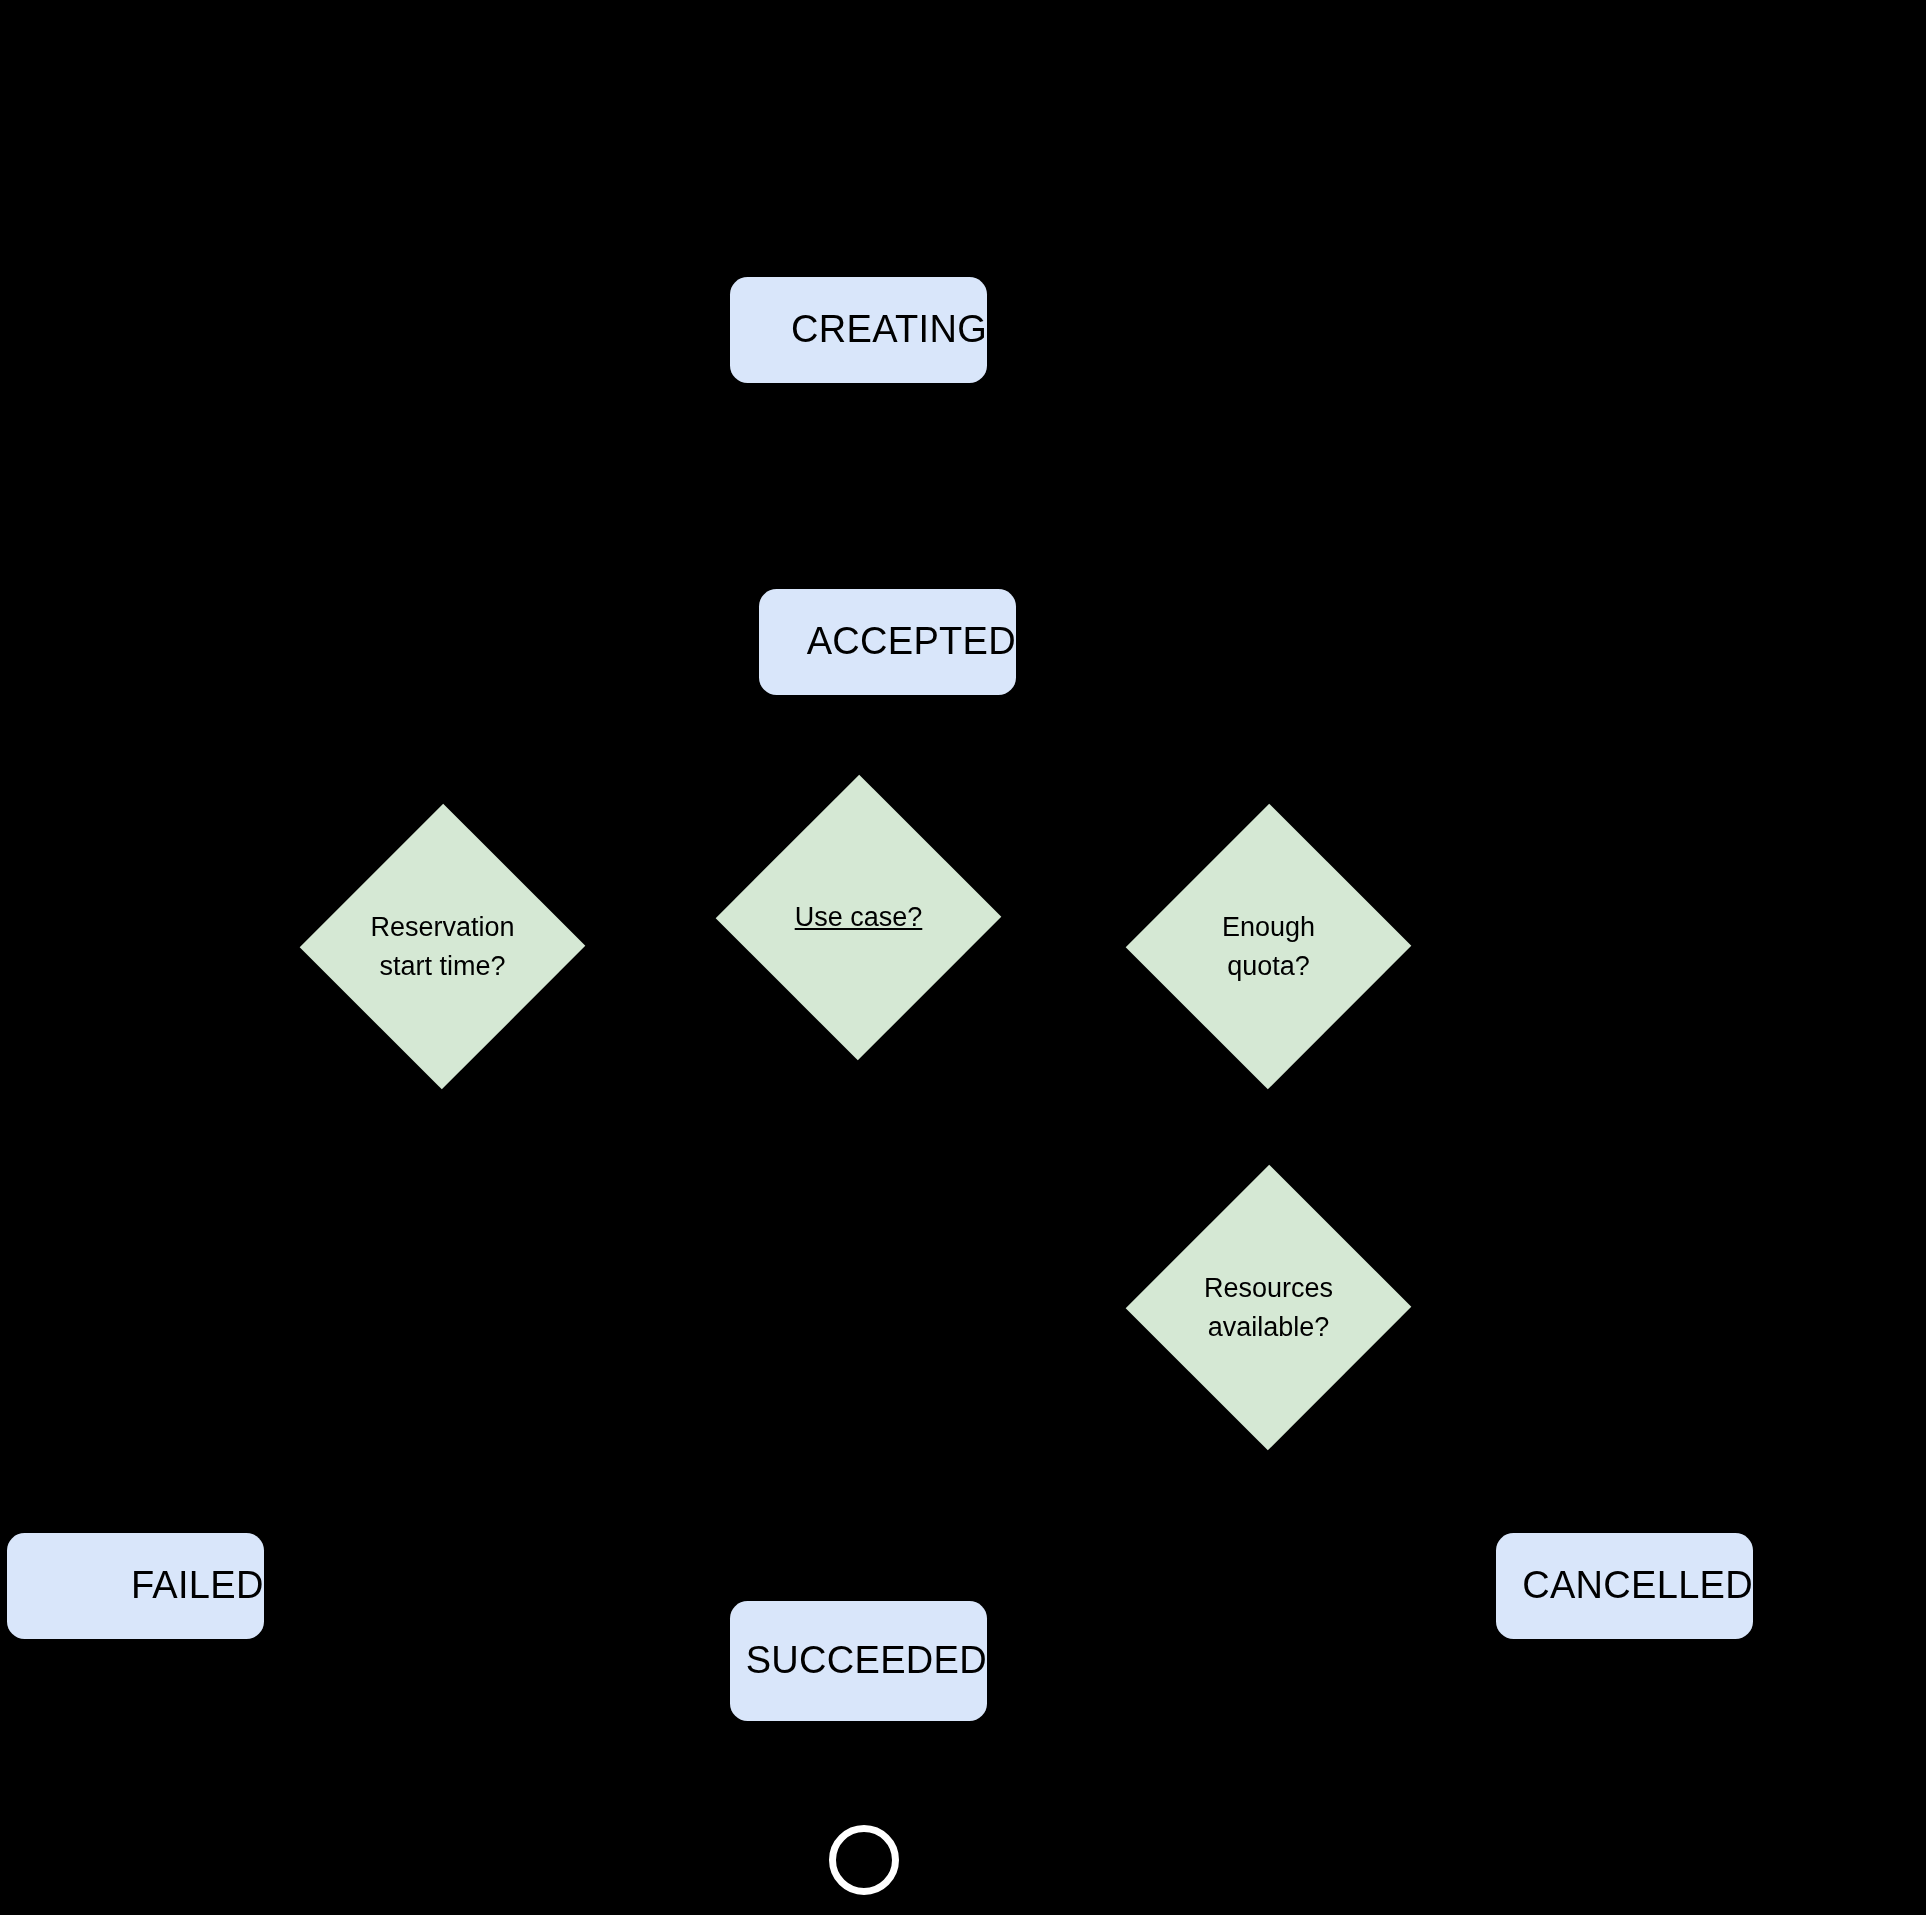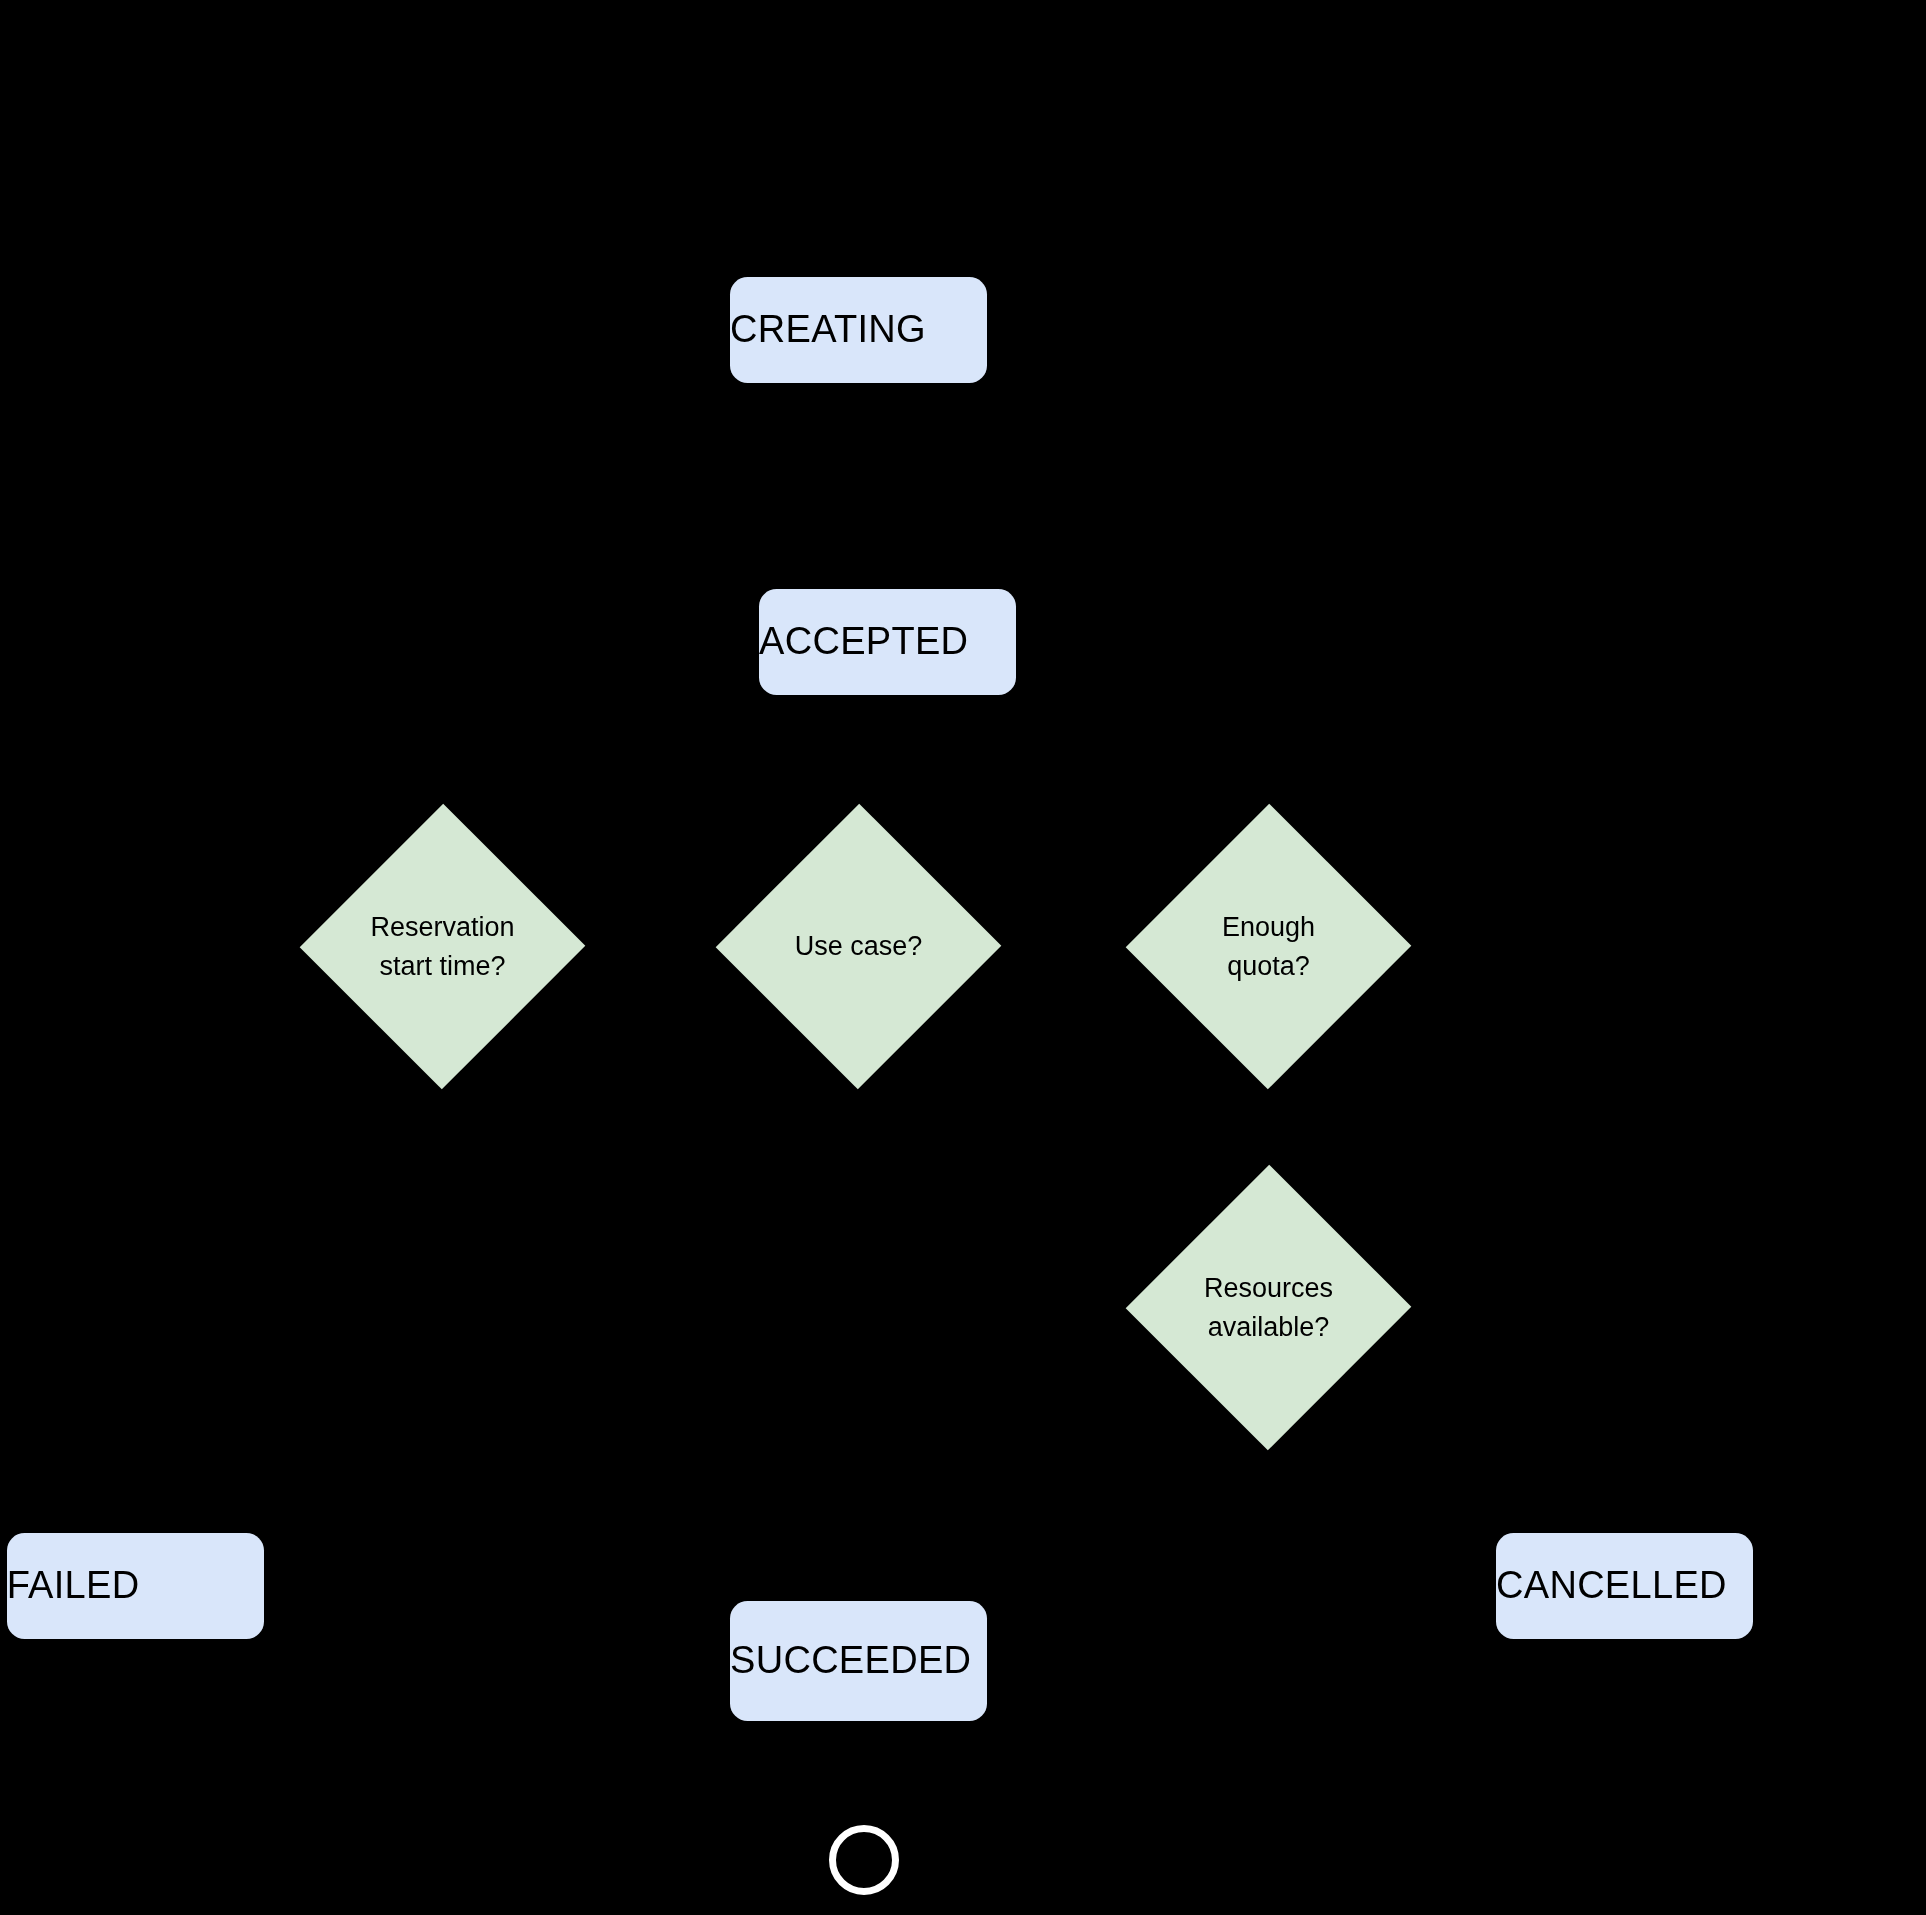--- a/index.html
+++ b/index.html
@@ -33,21 +33,21 @@
   }
 
   
   .state-box {
     position: absolute;
     box-sizing: border-box;
     background: #d9e6fa;
     border-radius: 17.6px;
     display: flex;
     align-items: center;
-    justify-content: flex-start;
+    justify-content: flex-end;
     color: #000000;
     font-size: 38px;
     font-weight: 400;
     letter-spacing: 0.3px;
     line-height: 1.1;
     text-align: center;
   }
 
   
   .decision {
@@ -111,21 +111,21 @@
   <div class="state-box" style="left:730px; top:589px; width:257px; height:106px;margin-left:29px;">
     <span>ACCEPTED</span>
   </div>
 
   <div class="decision" style="left:342px; top:845px; width:201px; height:203px;">
     <div class="shape"></div>
     <div class="dtext">Reservation
 start time?</div>
   </div>
 
-  <div class="decision" style="left:758px; top:845px; width:201px; height:203px;">
+  <div class="decision" style="left:758px; top:816px; width:201px; height:203px;text-decoration:underline;">
     <div class="shape"></div>
     <div class="dtext">Use case?</div>
   </div>
 
   <div class="decision" style="left:1168px; top:1206px; width:201px; height:203px;">
     <div class="shape"></div>
     <div class="dtext">Resources
 available?</div>
   </div>
 

